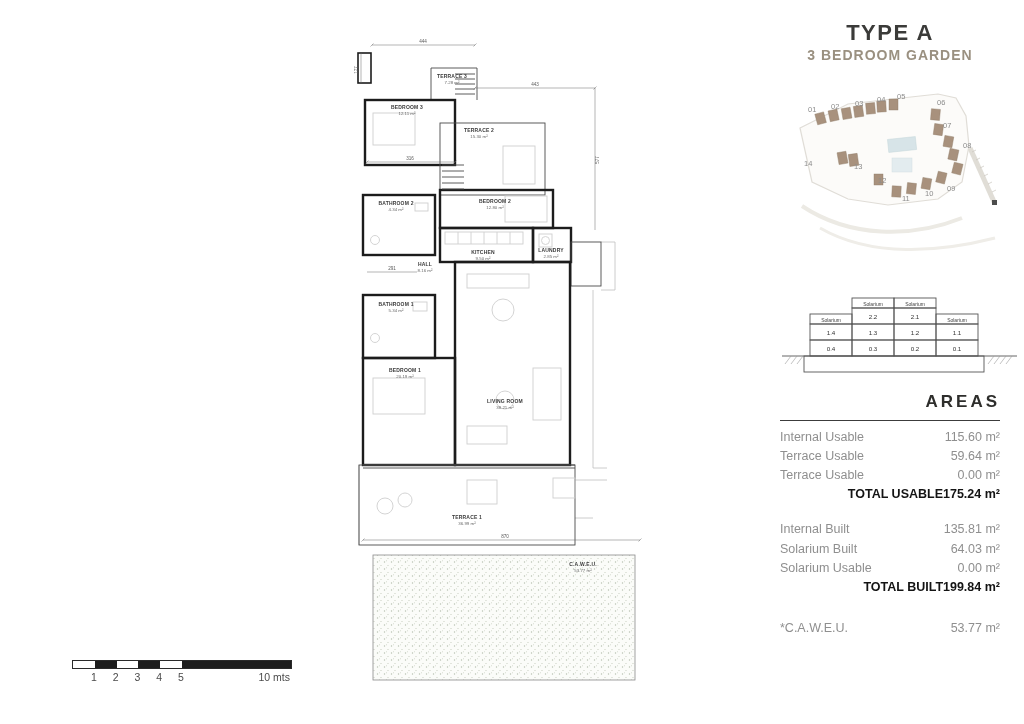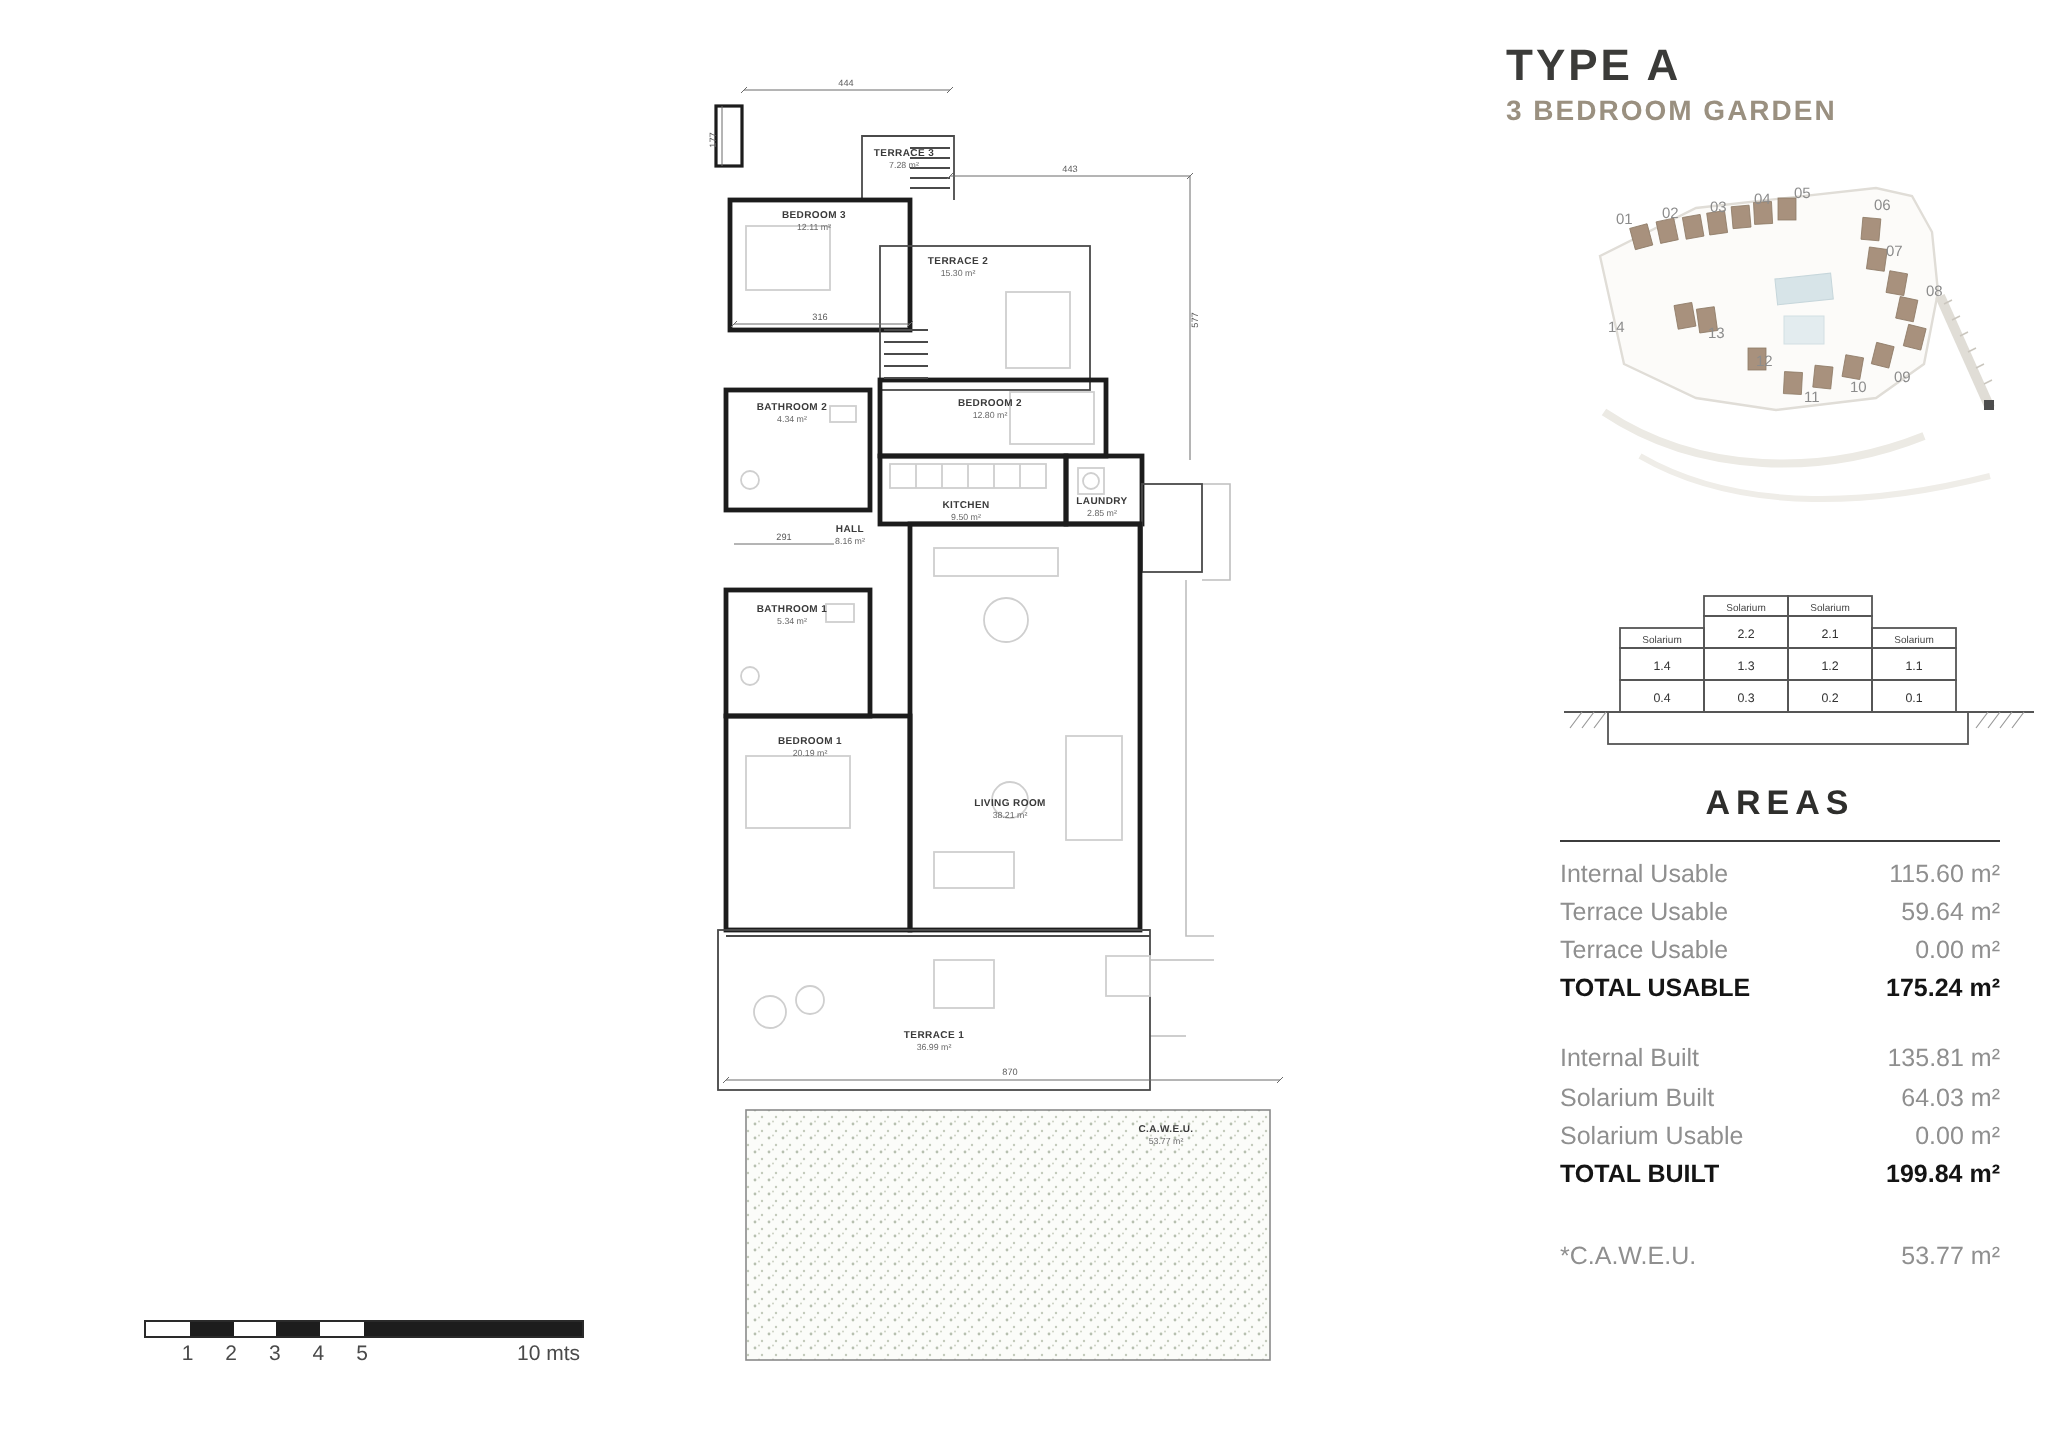--- a/index.html
+++ b/index.html
@@ -1,26 +1,26 @@
 <!DOCTYPE html>
 <html><head>
 <meta charset="utf-8">
 <style>
   html,body{margin:0;padding:0;background:#ffffff;}
   .page{position:relative;width:1024px;height:724px;background:#ffffff;overflow:hidden;
         font-family:"Liberation Sans", sans-serif;}
   
-  .title-block{position:absolute;left:753px;top:20px;width:240px;}
+  .title-block{position:absolute;left:770px;top:20px;width:240px;text-align:center;}
   .title-main{font-size:22px;font-weight:bold;color:#3b3b39;letter-spacing:1.5px;}
   .title-sub{font-size:14px;font-weight:bold;color:#9a9080;letter-spacing:1px;margin-top:1px;}
   .areas{position:absolute;left:780px;top:392px;width:220px;}
-  .areas-heading{text-align:center;font-size:17px;font-weight:bold;color:#2e2e2c;letter-spacing:3px;}
+  .areas-heading{text-align:right;font-size:17px;font-weight:bold;color:#2e2e2c;letter-spacing:3px;}
   .areas-rule{border:none;border-top:1.6px solid #3c3c3c;margin:8px 0 6px 0;}
   .arow{display:flex;justify-content:space-between;font-size:12.5px;color:#8f8f8f;padding:2.6px 0;}
-  .arow.total{color:#141414;font-weight:bold;}
+  .arow.total{color:#141414;font-weight:bold;justify-content:flex-end;}
   .agap{height:16px;}
   .agap2{height:22px;}
   
   .scalebar{position:absolute;left:72px;top:660px;width:218px;}
   .sb-bar{position:relative;width:218px;height:7px;border:1px solid #2a2a2a;background:#fff;}
   .sb-seg{position:absolute;top:0;height:7px;background:#1d1d1d;}
   .sb-ticks{position:relative;height:14px;font-size:10.5px;color:#4a4a4a;}
   .sb-tick{position:absolute;top:2px;transform:translateX(-50%);}
   .sb-end{position:absolute;top:2px;right:0;}
   .sb-scale{text-align:right;font-size:12px;font-weight:bold;color:#222;margin-top:8px;}

